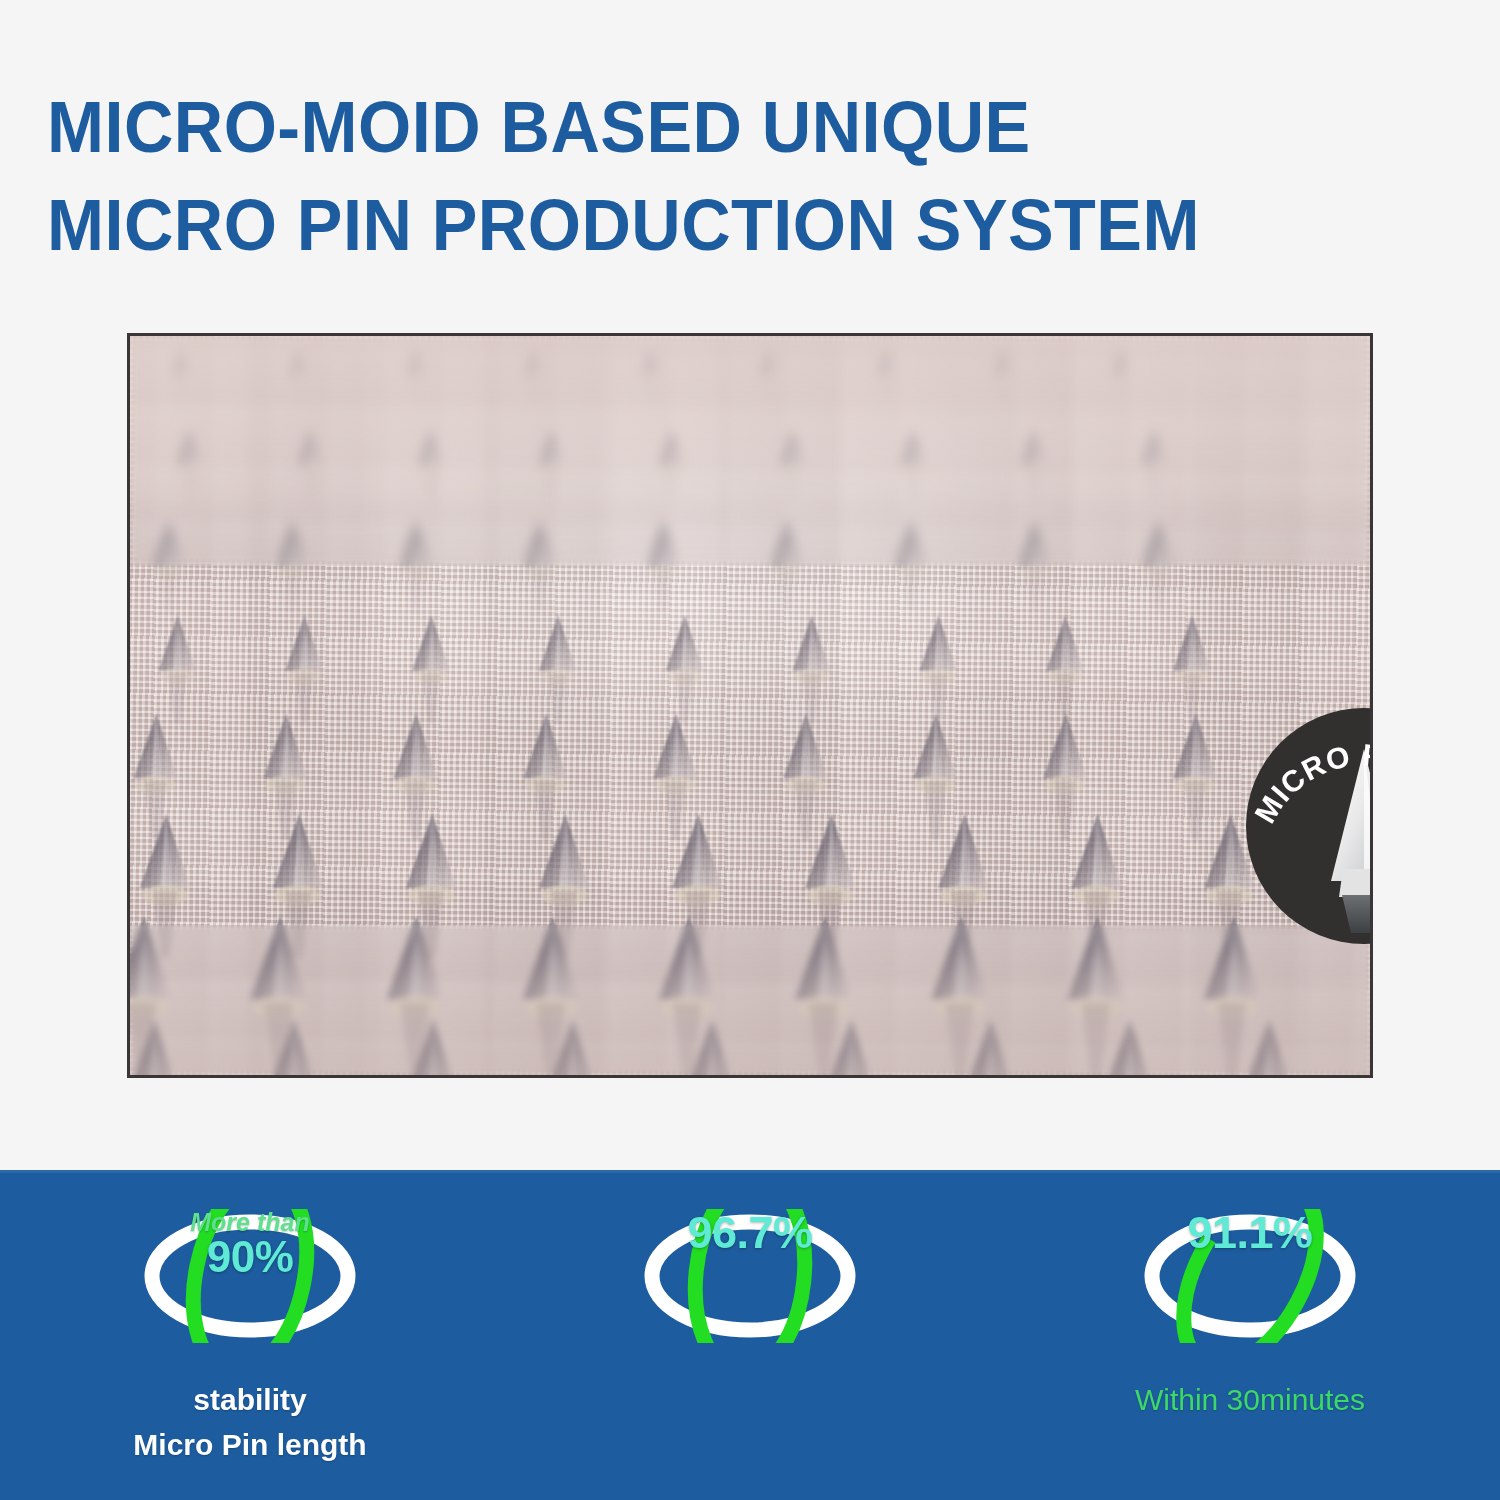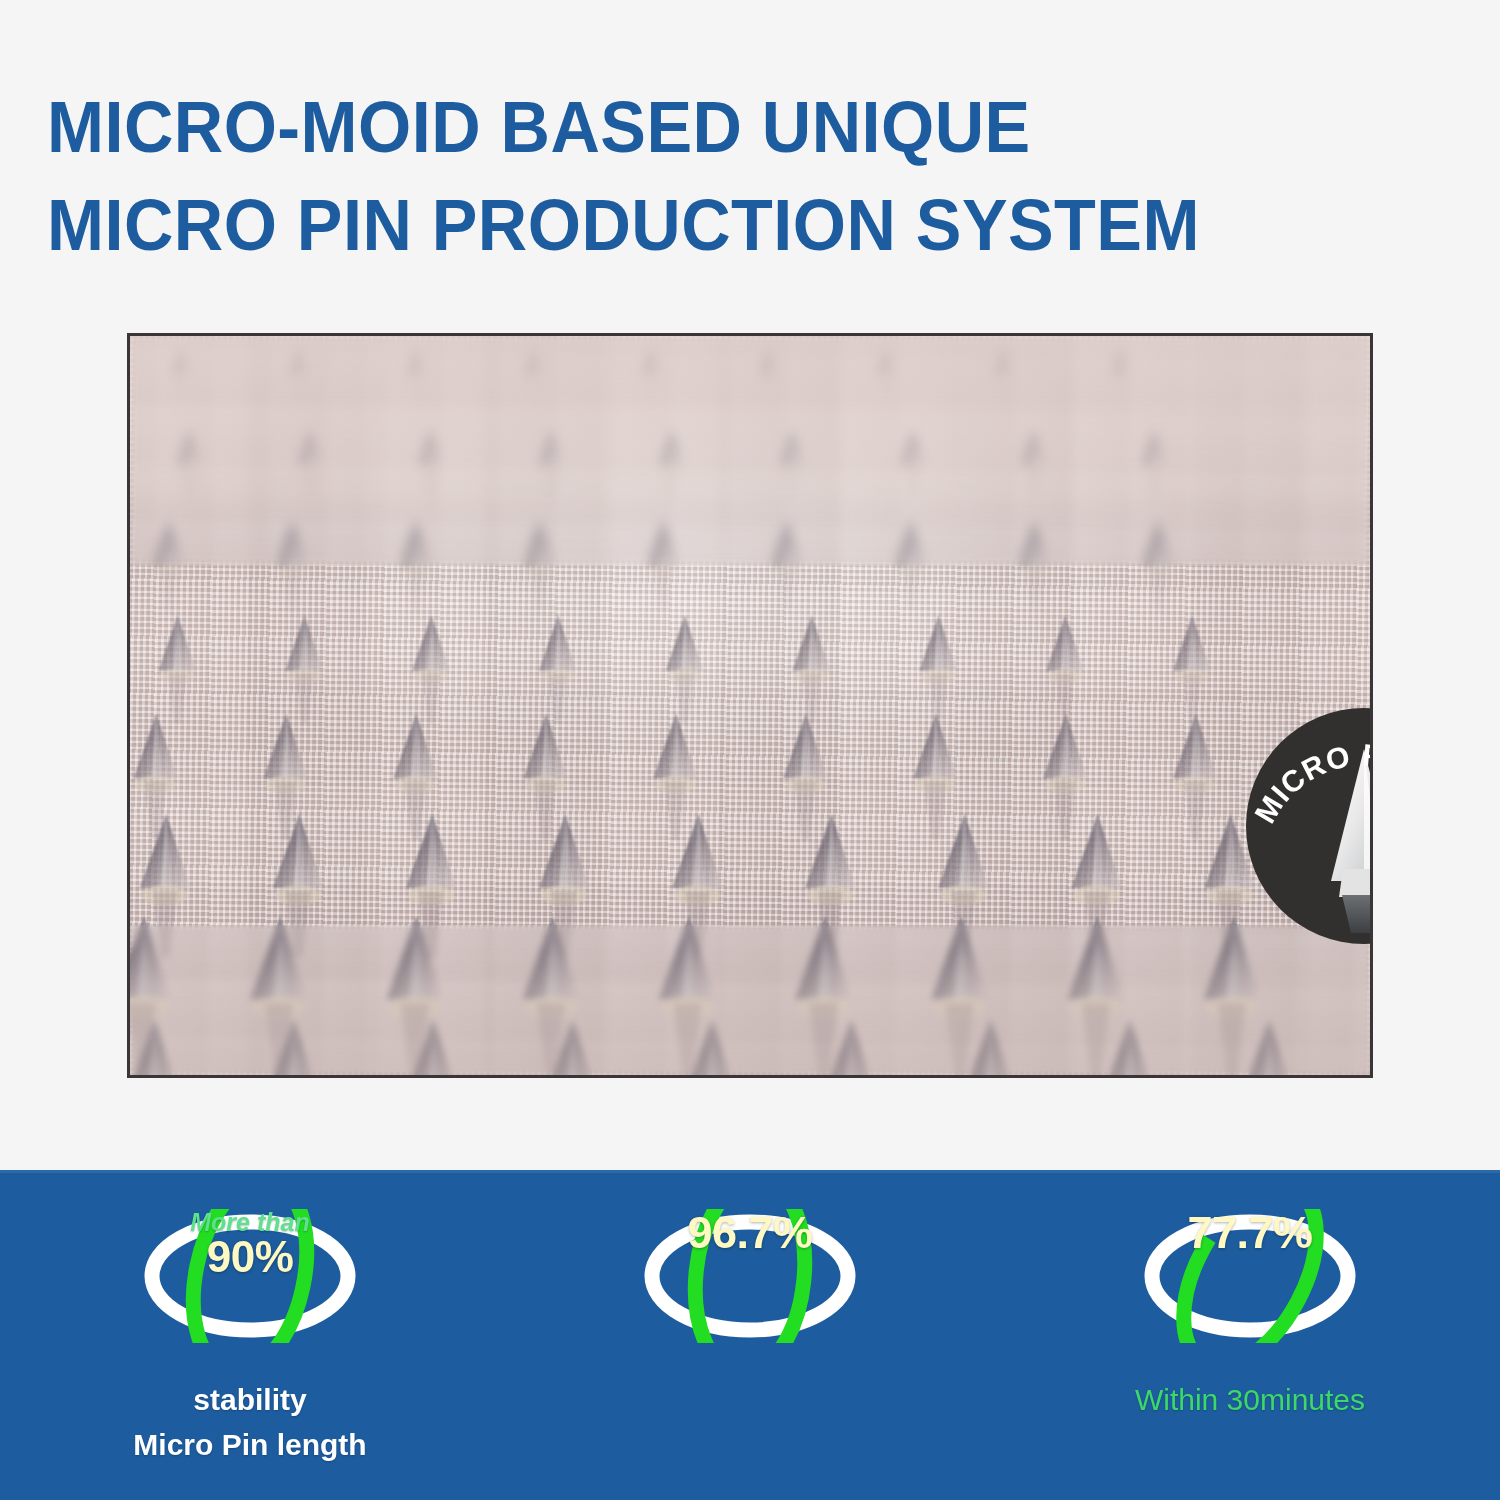--- a/index.html
+++ b/index.html
@@ -153,21 +153,21 @@
   .ring-note {
     color: #5fe08f;
     font-size: 25px;
     font-weight: 700;
     font-style: italic;
     line-height: 26px;
     margin-bottom: -2px;
     text-shadow: 0 1px 2px rgba(0,0,0,0.25);
   }
   .ring-value {
-    color: #fef9c3;
+    color: #5eead4;
     font-size: 45px;
     font-weight: 700;
     line-height: 48px;
     letter-spacing: -0.5px;
     text-shadow: 0 1px 3px rgba(0,0,0,0.3);
   }
   .ring-value.small-top { font-size: 44px; }
   .stat-labels {
     margin-top: 34px;
     text-align: center;
@@ -714,21 +714,21 @@
       </div>
     </div>
 
     <div class="stat">
       <div class="ring-wrap">
         <svg viewBox="0 0 228 134" width="228" height="134">
           <ellipse cx="114" cy="67" rx="98" ry="54" fill="none" stroke="#ffffff" stroke-width="15"></ellipse>
           <ellipse cx="114" cy="67" rx="98" ry="54" fill="none" stroke="#22dd22" stroke-width="15" stroke-linecap="butt" transform="rotate(-62 114 67)" id="gauge3-arc" stroke-dasharray="378.8489613572589 110.73013948863412"></ellipse>
         </svg>
         <div class="ring-center">
-          <div class="ring-value">77.7%</div>
+          <div class="ring-value">91.1%</div>
         </div>
       </div>
       <div class="stat-labels">
         <div class="stat-sub">Within 30minutes</div>
       </div>
     </div>
 
   </div>
 </div>
 

